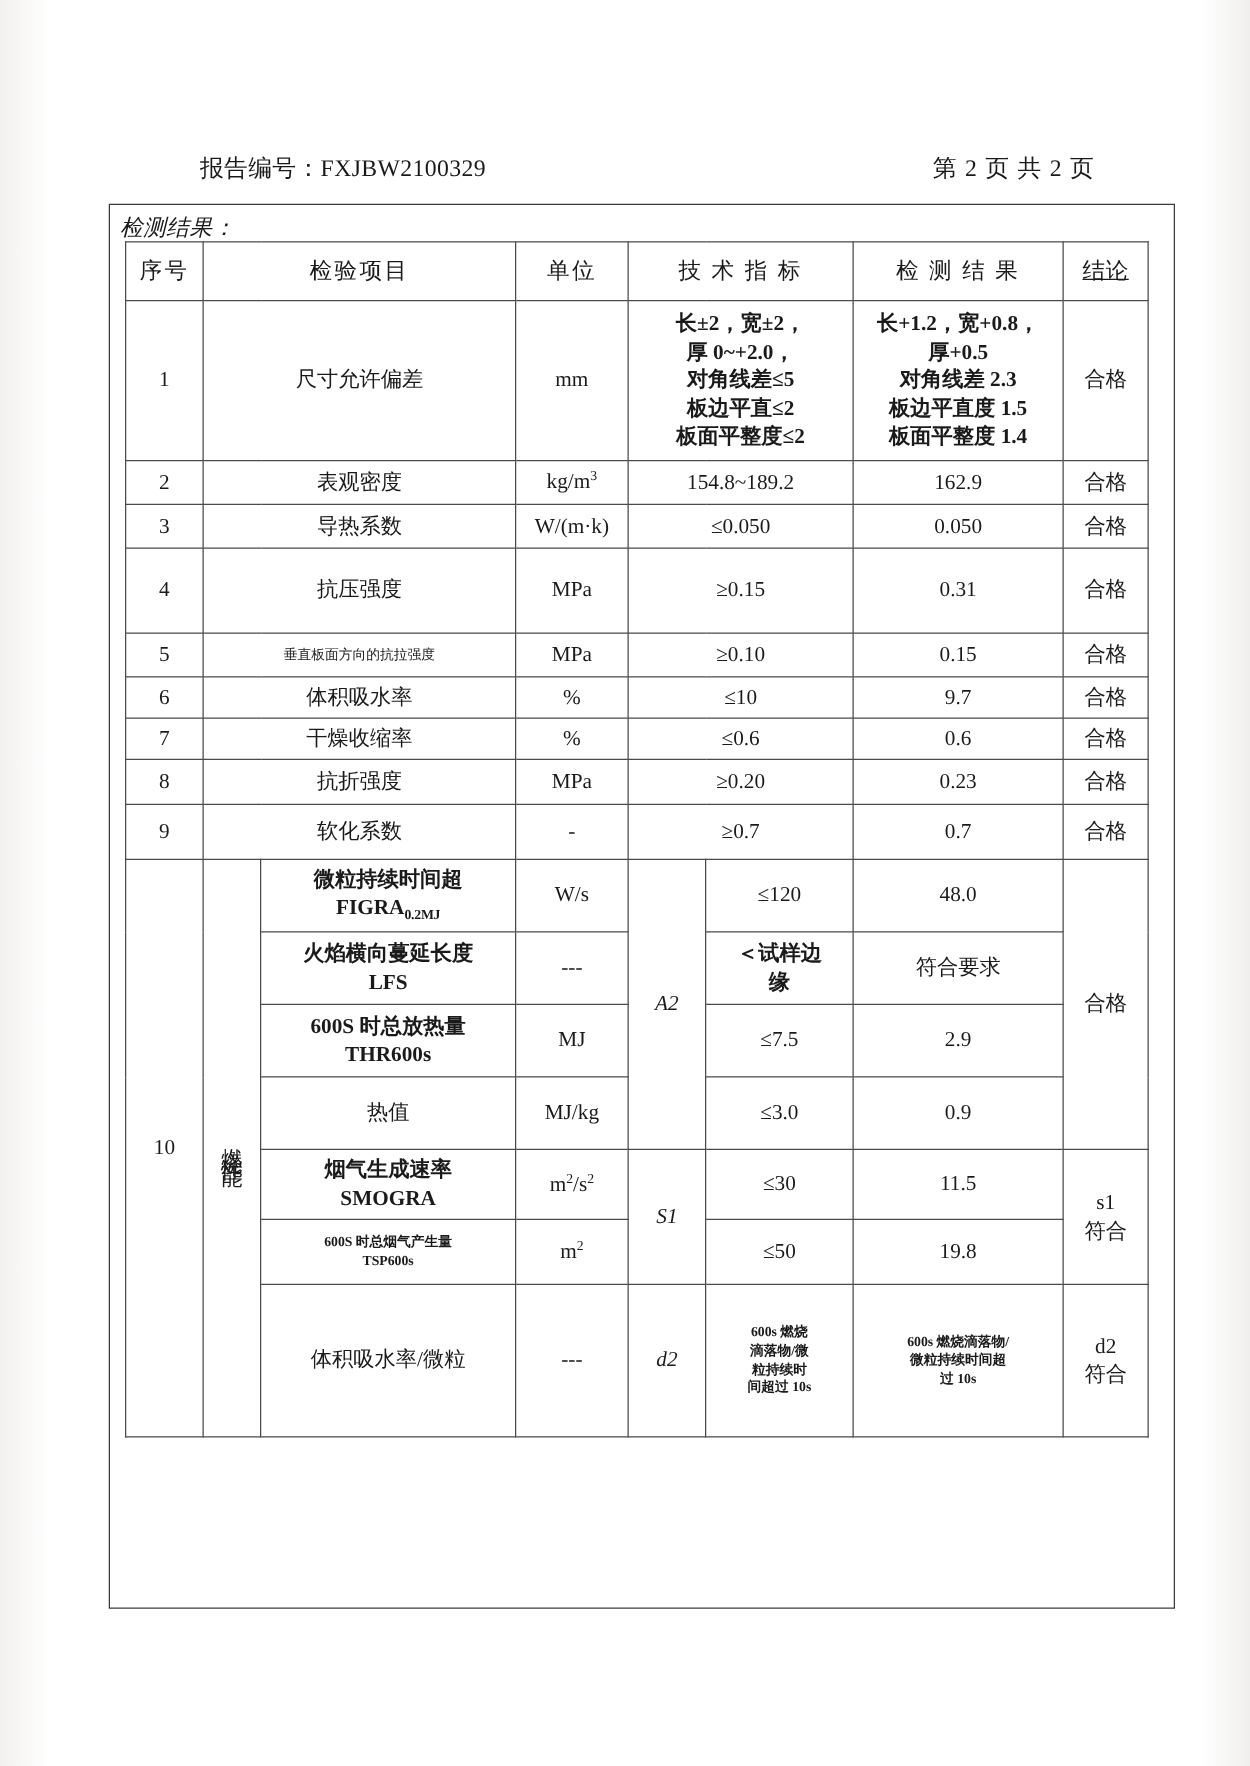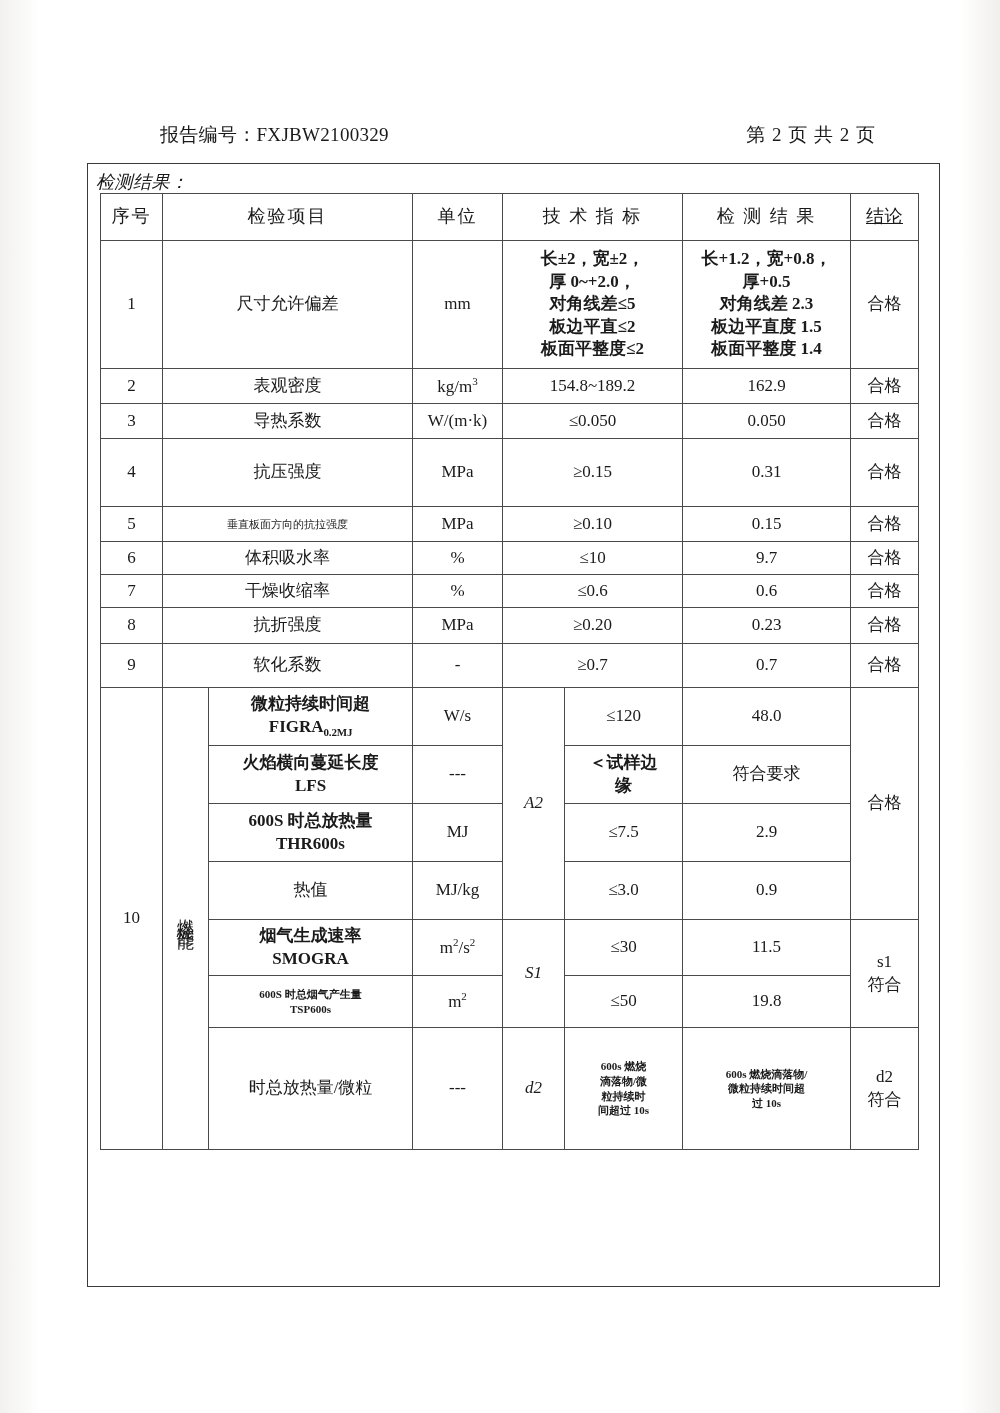--- a/index.html
+++ b/index.html
@@ -304,21 +304,21 @@
       <td class="multiline small">
         <span>600S 时总烟气产生量</span><br>
         <span>TSP600s</span>
       </td>
       <td><span>m</span><span class="sup">2</span></td>
       <td>≤50</td>
       <td>19.8</td>
     </tr>
 
     <tr style="height:122px">
-      <td>时总放热量/微粒</td>
+      <td>体积吸水率/微粒</td>
       <td>---</td>
       <td class="code-a2">d2</td>
       <td class="cell-2line multiline small">600s 燃烧
 滴落物/微
 粒持续时
 间超过 10s</td>
       <td class="cell-2line multiline small">600s 燃烧滴落物/
 微粒持续时间超
 过 10s</td>
       <td class="cell-2line">d2

